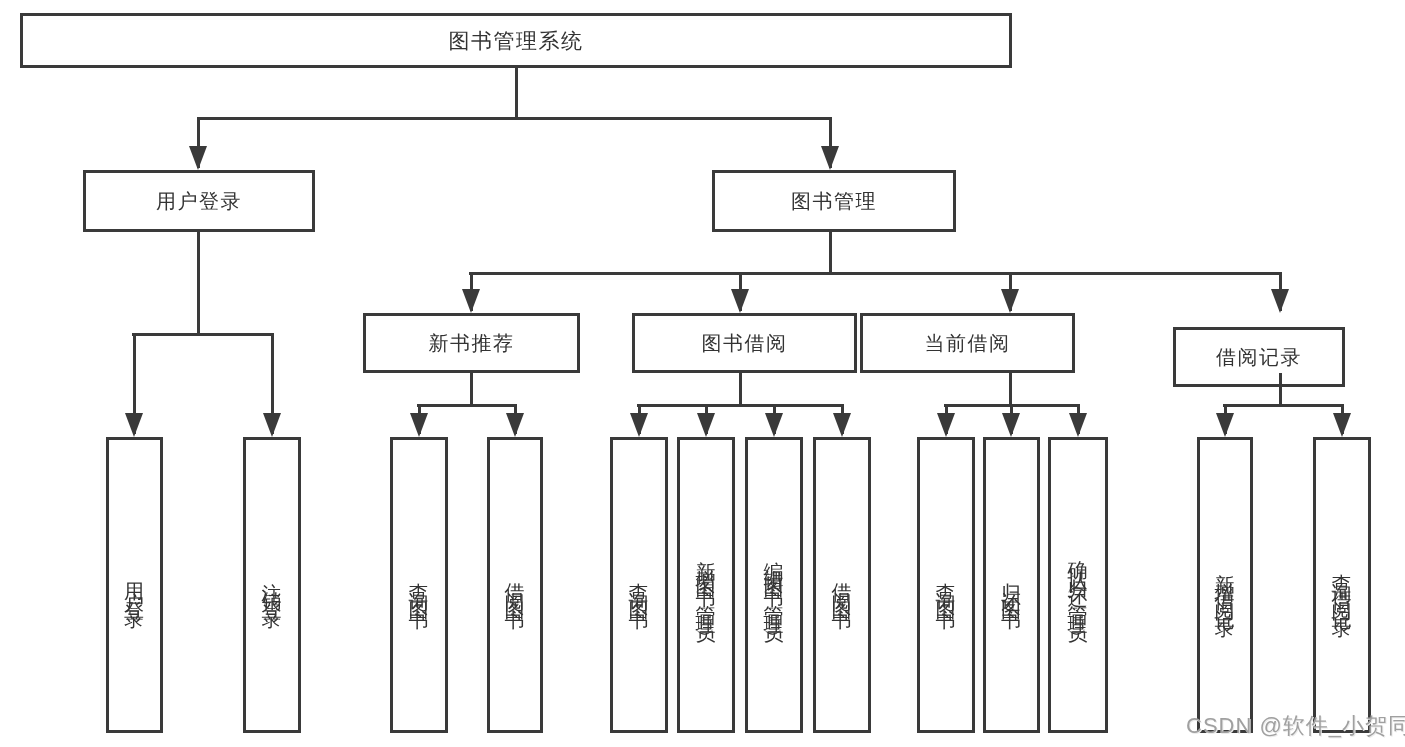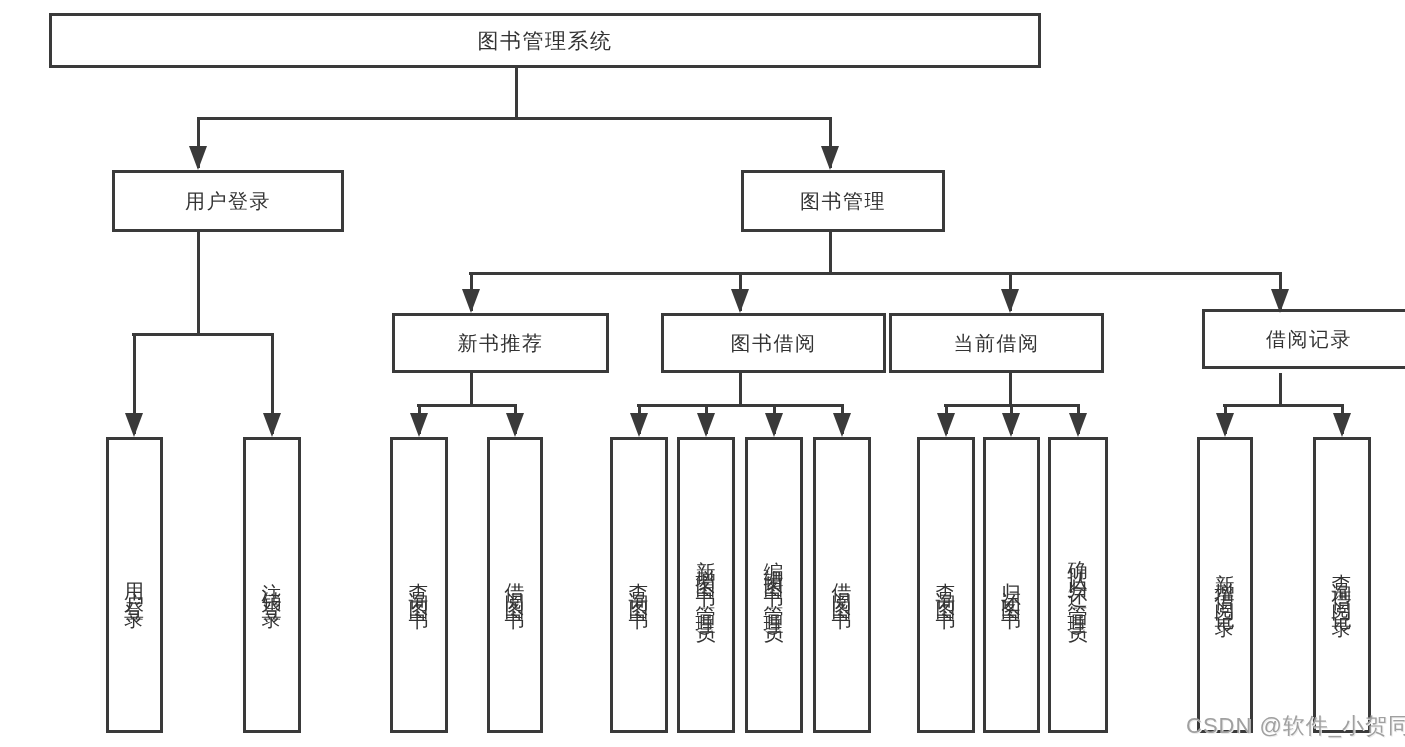--- a/index.html
+++ b/index.html
@@ -12,21 +12,20 @@
   }
   .hbox{
     position:absolute;
     box-sizing:border-box;
     border:3px solid var(--line,#3a3a3a);
     background:#fff;
     display:flex;align-items:center;justify-content:center;
     font-size:20px;color:var(--text,#333);
     letter-spacing:1.5px;
     white-space:nowrap;
-    margin-left:29px;
   }
   .hbox.root{font-size:21px;}
   .vbox{
     position:absolute;
     top:437px;height:296px;
     box-sizing:border-box;
     border:3px solid var(--line,#3a3a3a);
     background:#fff;
     display:flex;align-items:center;justify-content:center;
   }
@@ -61,34 +60,34 @@
 
 <div id="canvas">
 
   <div class="hbox root" style="left:20px;top:13px;width:992px;height:55px">
     <span>图书管理系统</span>
   </div>
 
   <div class="hbox" style="left:83px;top:170px;width:232px;height:62px">
     <span>用户登录</span>
   </div>
-  <div class="hbox" style="left:712px;top:170px;width:204px;height:62px">
+  <div class="hbox" style="left:712px;top:170px;width:244px;height:62px">
     <span>图书管理</span>
   </div>
 
   <div class="hbox" style="left:363px;top:313px;width:217px;height:60px">
     <span>新书推荐</span>
   </div>
   <div class="hbox" style="left:632px;top:313px;width:225px;height:60px">
     <span>图书借阅</span>
   </div>
   <div class="hbox" style="left:860px;top:313px;width:215px;height:60px">
     <span>当前借阅</span>
   </div>
-  <div class="hbox" style="left:1173px;top:309px;width:214px;height:60px">
+  <div class="hbox" style="left:1173px;top:327px;width:172px;height:60px">
     <span>借阅记录</span>
   </div>
 
   <div class="vbox" style="left:106px;width:57px">
     <span class="vtext">用户登录</span>
   </div>
   <div class="vbox" style="left:243px;width:58px">
     <span class="vtext">注销登录</span>
   </div>
 

